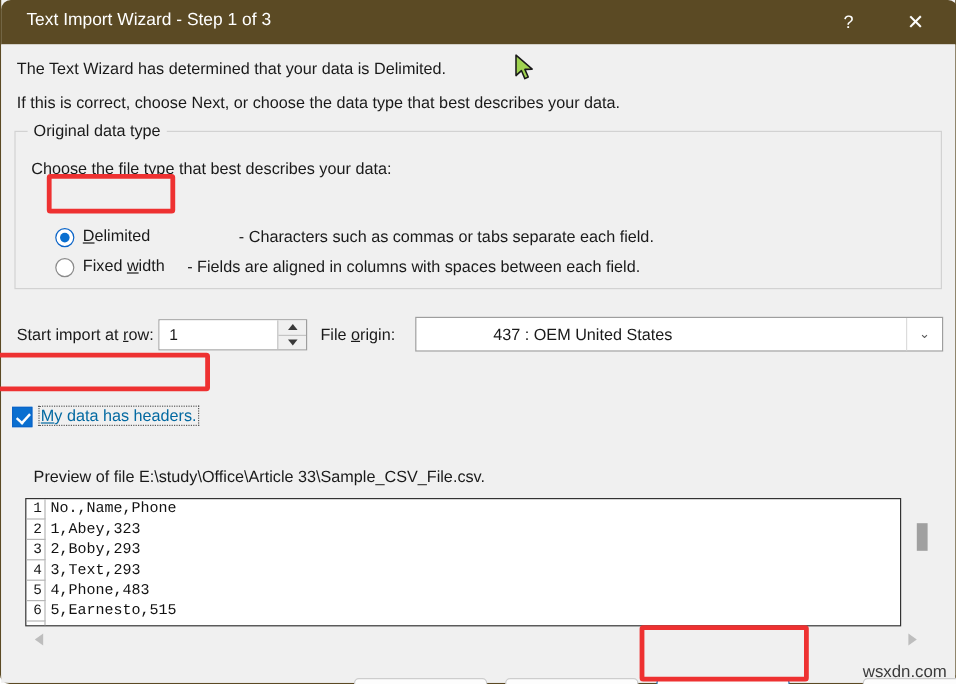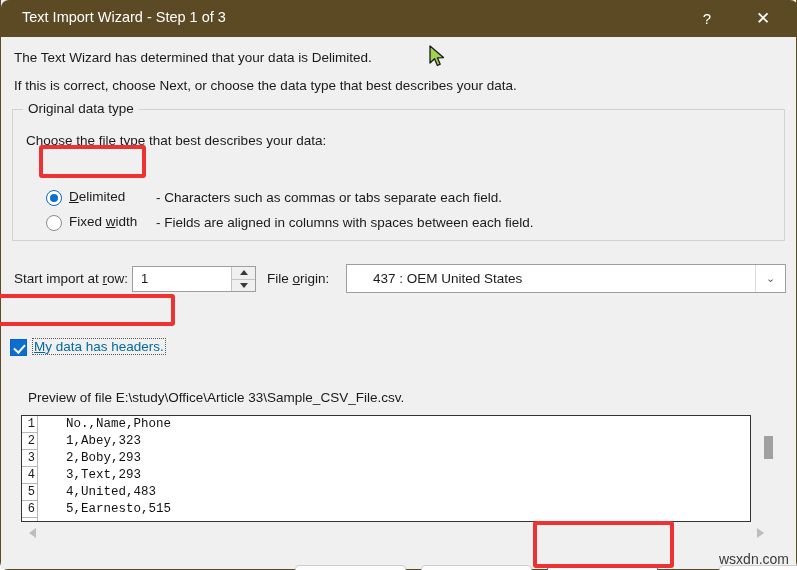--- a/index.html
+++ b/index.html
@@ -128,21 +128,21 @@
   }
   .radio-label u { text-decoration: underline; }
 
   .radio-desc {
     position: absolute;
     left: 155px;
     font-size: 13.5px;
     color: #1a1a1a;
     white-space: nowrap;
   }
-  #desc-delimited { top: 153px; }
+  #desc-delimited { top: 153px; margin-left: 43px; }
   #desc-fixed     { top: 178px; }
 
   
   #startrow-label { left: 13px; top: 234px; }
 
   #spin-wrap {
     position: absolute;
     left: 131px; top: 229px;
     width: 124px; height: 26px;
     border: 1px solid #9e9e9e;
@@ -192,23 +192,24 @@
     width: 440px; height: 29px;
     border: 1px solid #9e9e9e;
     background: #ffffff;
     display: flex;
     align-items: center;
   }
   #combo-value {
     flex: 1;
     font-size: 13.5px;
     color: #1a1a1a;
-    padding-left: 26px;
+    padding-left: 16px;
     white-space: nowrap;
     overflow: hidden;
+    margin-left: 48px;
   }
   #combo-arrow {
     width: 30px; height: 27px;
     border-left: 1px solid #dcdcdc;
     display: flex; align-items: center; justify-content: center;
     color: #5a5a5a;
     font-size: 11px;
   }
 
   
@@ -272,21 +273,20 @@
     line-height: 16px;
     height: 17px;
   }
   .prev-text {
     padding-left: 4px;
     font-family: "Liberation Mono", "DejaVu Sans Mono", monospace;
     font-size: 12.5px;
     color: #111111;
     line-height: 17px;
     white-space: pre;
-    margin-left: 24px;
   }
 
   #vscroll-thumb {
     position: absolute;
     left: 763px; top: 399px;
     width: 9px; height: 23px;
     background: #a0a0a0;
   }
 
   #hscroll {
@@ -432,21 +432,21 @@
       <div class="prev-row">
         <span class="prev-num">3</span>
         <span class="prev-text">2,Boby,293</span>
       </div>
       <div class="prev-row">
         <span class="prev-num">4</span>
         <span class="prev-text">3,Text,293</span>
       </div>
       <div class="prev-row">
         <span class="prev-num">5</span>
-        <span class="prev-text">4,United,483</span>
+        <span class="prev-text">4,Phone,483</span>
       </div>
       <div class="prev-row">
         <span class="prev-num">6</span>
         <span class="prev-text">5,Earnesto,515</span>
       </div>
       <div class="prev-row">
         <span class="prev-num"></span>
       </div>
     </div>
 

